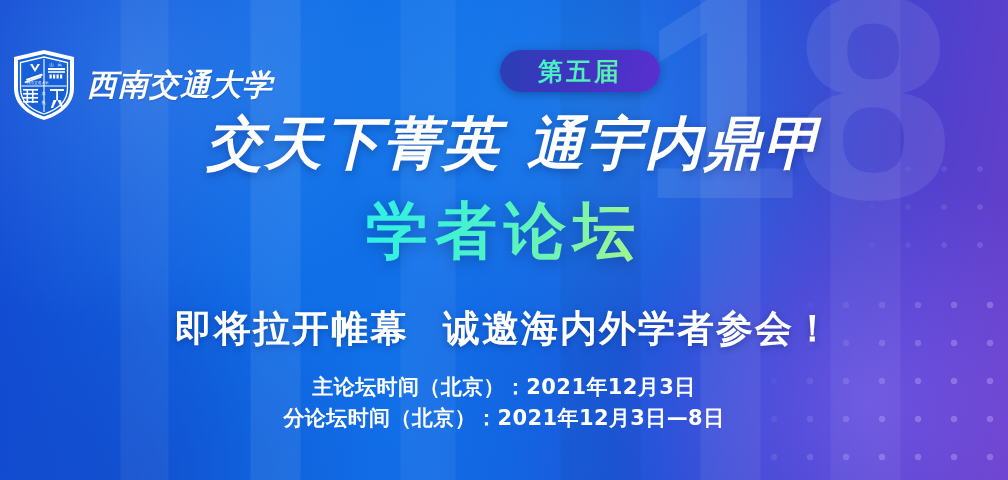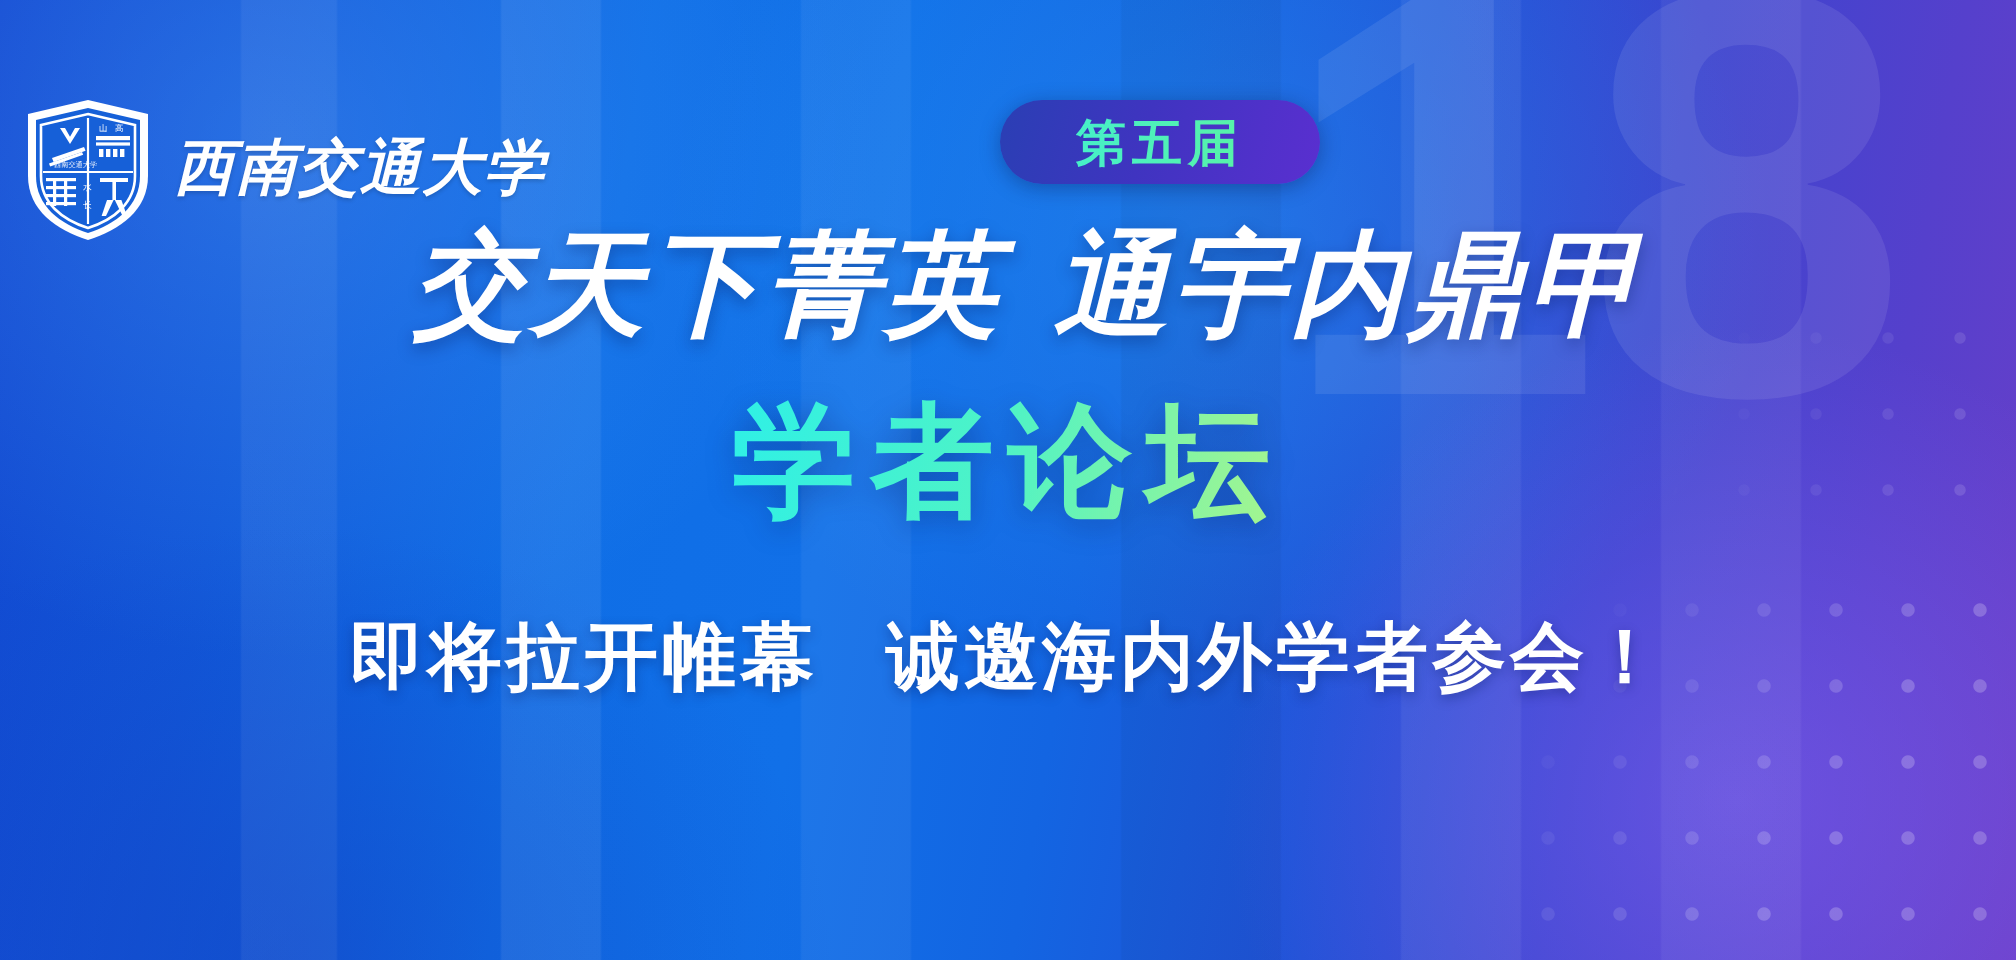--- a/index.html
+++ b/index.html
@@ -294,14 +294,22 @@
   </div>
 
   <div class="subhead">
     <span>学者论坛</span>
   </div>
 
   <div class="tagline">
     <span>即将拉开帷幕</span><span class="gap"></span><span>诚邀海内外学者参会！</span>
   </div>
 
+  <div class="schedule">
+    <div class="sched-row">
+      <span>主论坛时间（北京）：</span><span>2021年12月3日</span>
+    </div>
+    <div class="sched-row">
+      <span>分论坛时间（北京）：</span><span>2021年12月3日—8日</span>
+    </div>
+  </div>
 
 </div>
 
 </body></html>

